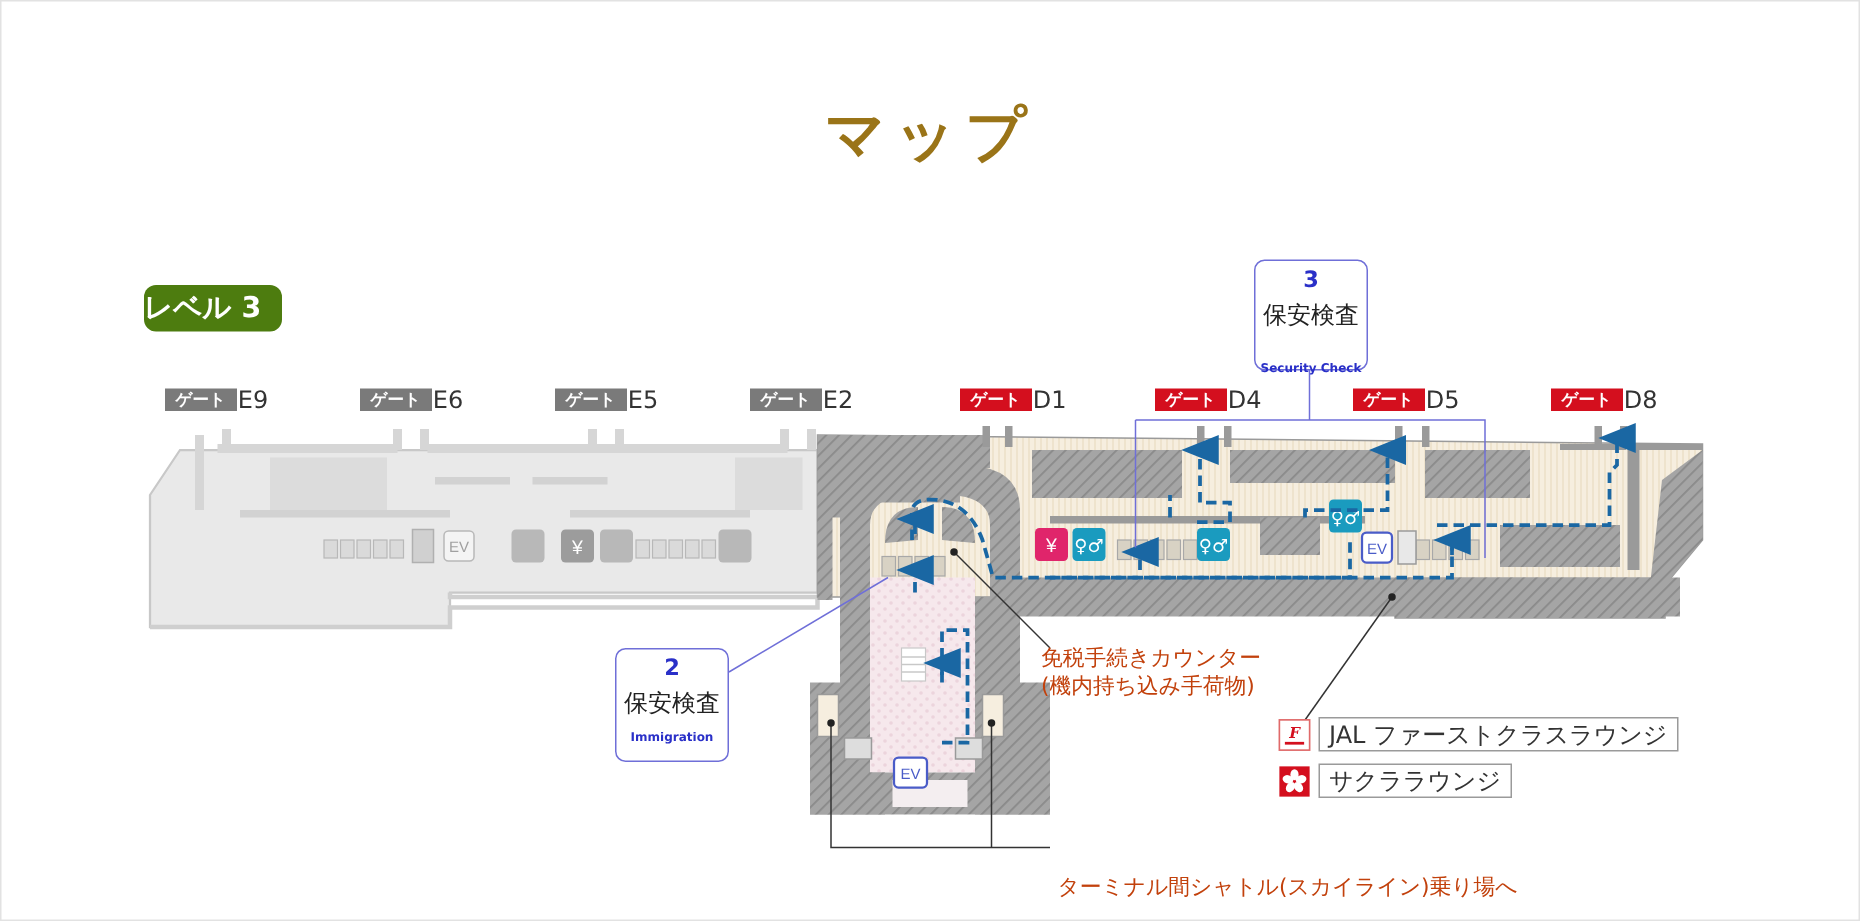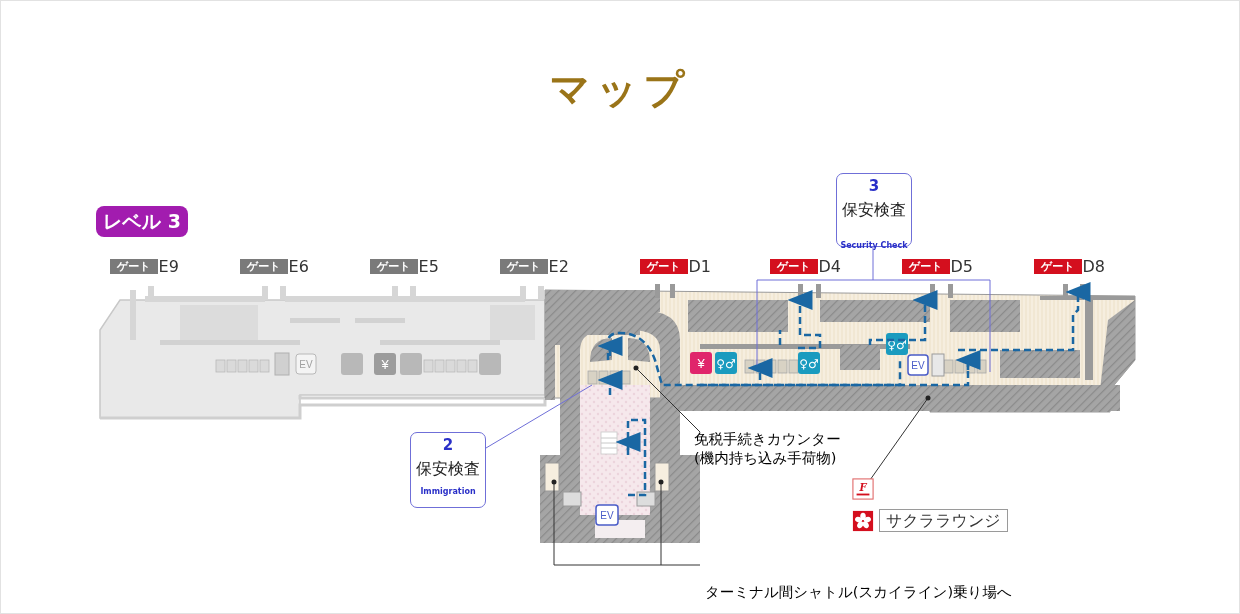--- a/index.html
+++ b/index.html
@@ -1,32 +1,32 @@
 <!DOCTYPE html>
 <html><head>
 <meta charset="utf-8">
 <style>
   * { box-sizing: border-box; margin: 0; padding: 0; }
   html, body { width: 1240px; height: 614px; background: #ffffff; overflow: hidden; }
   body { font-family: "DejaVu Sans", "Liberation Sans", sans-serif; position: relative; }
   .frame { position: absolute; left: 0; top: 0; width: 1240px; height: 614px; border: 1px solid #e2e2e2; }
   .title { position: absolute; left: 0; width: 1240px; top: 62px; text-align: center;
     font-family: "DejaVu Serif", "Liberation Serif", serif; font-size: 40px; font-weight: bold; color: #9a7418; letter-spacing: 6px; }
-  .level-badge { position: absolute; left: 96px; top: 206px; width: 92px; height: 31px; background: #a21caf;
-    color: #fff; border-radius: 8px; font-size: 19px; line-height: 31px; text-align: center; font-weight: bold; }
+  .level-badge { position: absolute; left: 96px; top: 190px; width: 92px; height: 31px; background: #4d7c0f;
+    color: #fff; border-radius: 8px; font-size: 19px; line-height: 31px; font-weight: bold; }
   .gate { position: absolute; top: 256px; font-size: 16px; color: #333; display: flex; align-items: center; height: 20px; }
   .gate .tag { font-size: 11px; color: #fff; padding: 0 7px; height: 15px; line-height: 15px; margin-right: 1px; font-weight: bold; }
   .gate.e .tag { background: #7a7a7a; }
   .gate.d .tag { background: #d40f1e; }
   .map-svg { position: absolute; left: 0; top: 0; }
   .callout { position: absolute; border: 1px solid #6f6fd8; border-radius: 7px; background: #fff; text-align: center; }
   .callout .num { color: #2a30c8; font-weight: bold; font-size: 15px; line-height: 18px; }
   .callout .jp { color: #222; font-size: 16px; line-height: 22px; }
   .callout .en { color: #2a30c8; font-size: 8px; font-weight: bold; line-height: 12px; }
-  .label { position: absolute; color: #000000; font-size: 14.5px; line-height: 19px; white-space: nowrap; }
+  .label { position: absolute; color: #c2410c; font-size: 14.5px; line-height: 19px; white-space: nowrap; }
   .lounge { position: absolute; display: flex; align-items: center; }
   .lounge .icon { width: 22px; height: 22px; margin-right: 5px; display: flex; align-items: center; justify-content: center; }
   .lounge .name { border: 1.5px solid #9a9a9a; padding: 0 6px; font-size: 16px; line-height: 21px; color: #333; background: #fff; }
 </style>
 </head>
 <body>
 
 <div class="frame"></div>
 
 <div class="title">マップ</div>
@@ -273,20 +273,21 @@
 <div class="label" style="left:705px; top:551px;margin-top:32px;">ターミナル間シャトル(スカイライン)乗り場へ</div>
 
 <div class="lounge" style="left:852px; top:478px;">
   <span class="icon">
     <svg width="24" height="24" viewBox="0 0 24 24">
       <rect x="1" y="1" width="22" height="22" fill="#fff" stroke="#e06a6a" stroke-width="1.2"></rect>
       <text x="12" y="14" text-anchor="middle" font-size="11" font-style="italic" font-weight="bold" fill="#d40f1e" font-family="DejaVu Serif, serif">F</text>
       <rect x="5" y="17" width="14" height="2" fill="#d40f1e"></rect>
     </svg>
   </span>
+  <span class="name">JAL ファーストクラスラウンジ</span>
 </div>
 <div class="lounge" style="left:852px; top:509px;">
   <span class="icon">
     <svg width="24" height="24" viewBox="0 0 24 24">
       <rect x="1" y="1" width="22" height="22" fill="#d40f1e"></rect>
       <g fill="#fff" transform="translate(12,12)">
         <ellipse cx="0" cy="-5" rx="3" ry="4"></ellipse>
         <ellipse cx="0" cy="-5" rx="3" ry="4" transform="rotate(72)"></ellipse>
         <ellipse cx="0" cy="-5" rx="3" ry="4" transform="rotate(144)"></ellipse>
         <ellipse cx="0" cy="-5" rx="3" ry="4" transform="rotate(216)"></ellipse>

